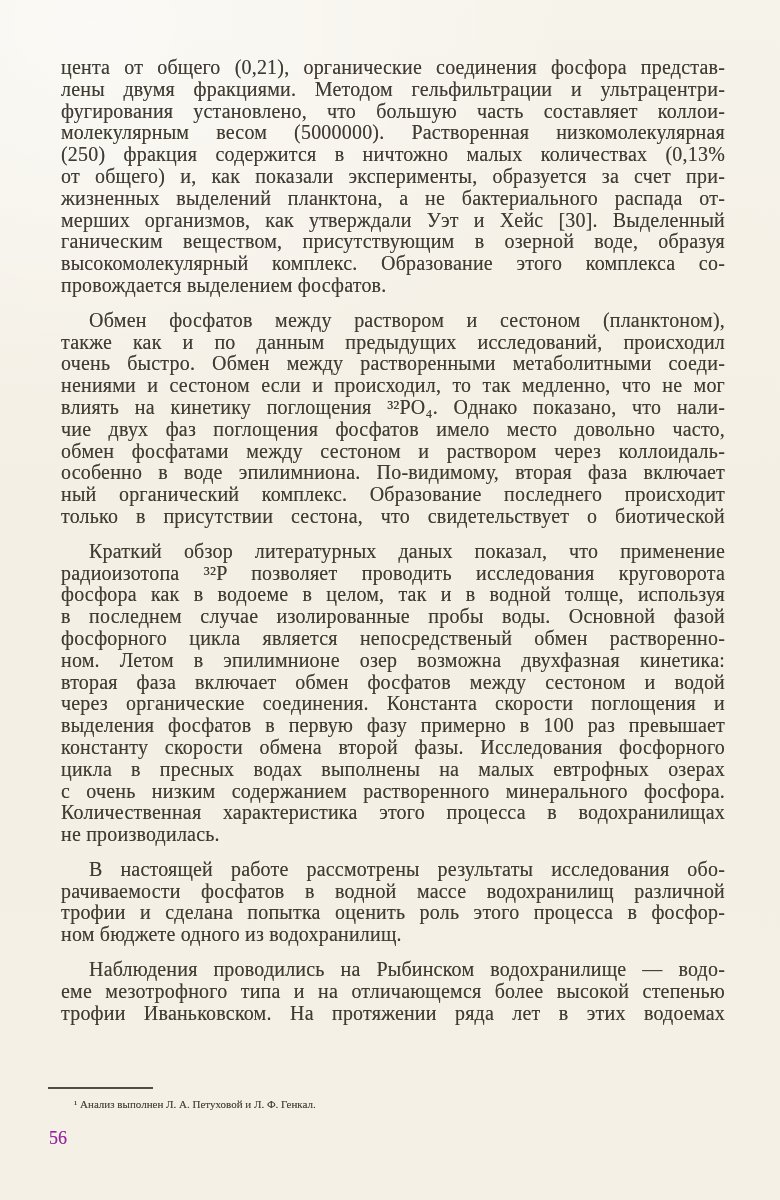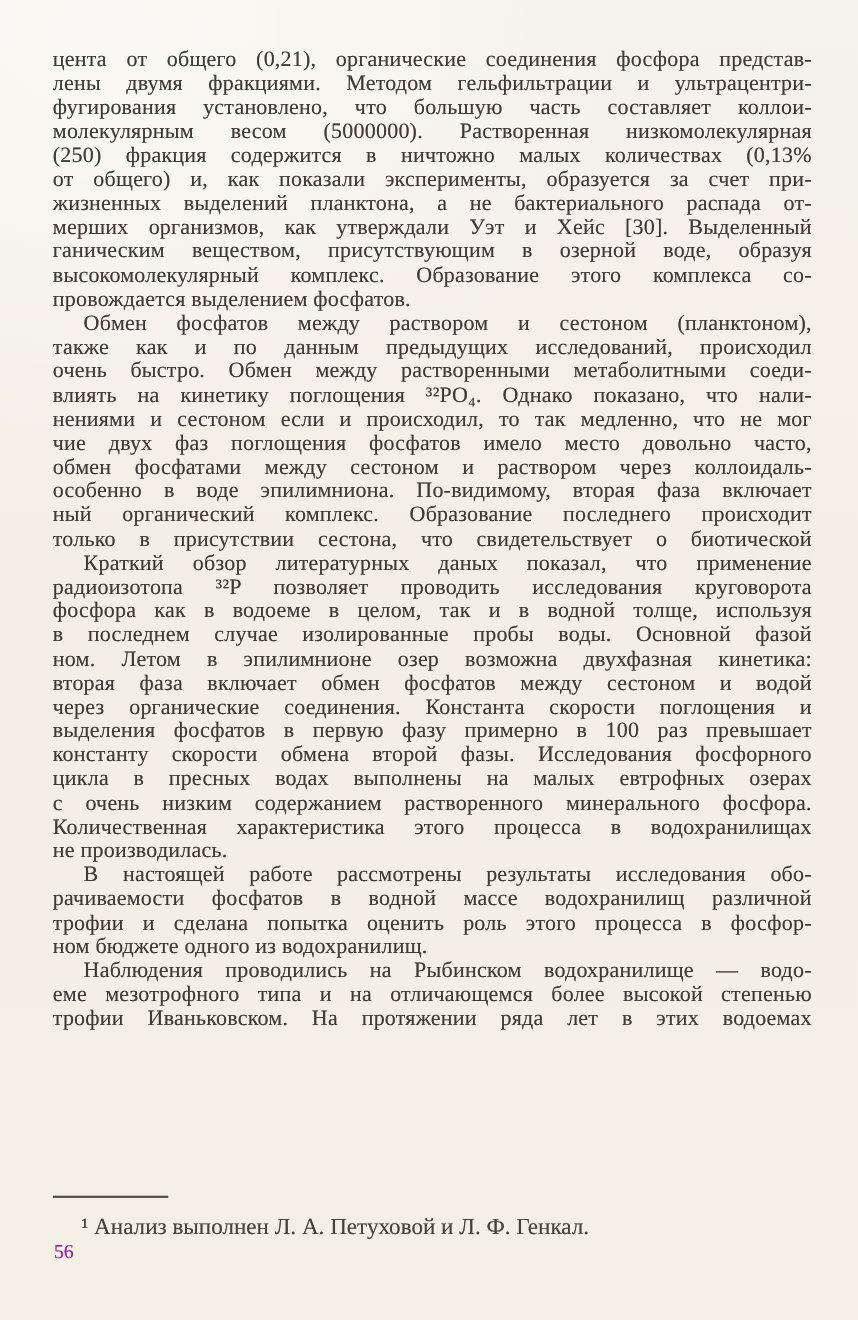--- a/index.html
+++ b/index.html
@@ -26,21 +26,21 @@
     left: 48px;
     top: 44px;
     width: 690px;
     font-size: 20px;
     line-height: 21.8px;
     letter-spacing: 0.2px;
     color: #403c34;
     text-shadow: 0 0 0.6px rgba(64,60,52,0.55);
   }
   .paragraph {
-    margin: 0;
+    margin: 13px;
   }
   .line {
     text-align: justify;
     text-align-last: justify;
     white-space: normal;
   }
   .line.last {
     text-align-last: left;
   }
   .line.indent {
@@ -52,26 +52,25 @@
     top: 1087px;
     width: 105px;
     height: 0;
     border-top: 2px solid #514d44;
   }
   .footnote {
     position: absolute;
     left: 48px;
     top: 1094px;
     width: 690px;
-    font-size: 21px;
+    font-size: 11px;
     line-height: 20px;
     color: #47433a;
     text-indent: 26px;
     text-shadow: 0 0 0.5px rgba(64,60,52,0.5);
-    margin-top: 11px;
   }
   .page-number {
     position: absolute;
     left: 49px;
     top: 1128px;
     font-size: 18px;
     color: #a21caf;
     text-shadow: 0 0 0.5px rgba(64,60,52,0.5);
   }
 </style>
@@ -91,33 +90,34 @@
         <div class="line">жизненных выделений планктона, а не бактериального распада от-</div>
         <div class="line">мерших организмов, как утверждали Уэт и Хейс [30]. Выделенный</div>
         <div class="line">ганическим веществом, присутствующим в озерной воде, образуя</div>
         <div class="line">высокомолекулярный комплекс. Образование этого комплекса со-</div>
         <div class="line last">провождается выделением фосфатов.</div>
       </div>
       <div class="paragraph">
         <div class="line indent">Обмен фосфатов между раствором и сестоном (планктоном),</div>
         <div class="line">также как и по данным предыдущих исследований, происходил</div>
         <div class="line">очень быстро. Обмен между растворенными метаболитными соеди-</div>
+        <div class="line">нениями и сестоном если и происходил, то так медленно, что не мог</div>
         <div class="line">влиять на кинетику поглощения ³²PO₄. Однако показано, что нали-</div>
-        <div class="line">нениями и сестоном если и происходил, то так медленно, что не мог</div>
         <div class="line">чие двух фаз поглощения фосфатов имело место довольно часто,</div>
         <div class="line">обмен фосфатами между сестоном и раствором через коллоидаль-</div>
         <div class="line">особенно в воде эпилимниона. По-видимому, вторая фаза включает</div>
         <div class="line">ный органический комплекс. Образование последнего происходит</div>
         <div class="line">только в присутствии сестона, что свидетельствует о биотической</div>
       </div>
       <div class="paragraph">
         <div class="line indent">Краткий обзор литературных даных показал, что применение</div>
         <div class="line">радиоизотопа ³²P позволяет проводить исследования круговорота</div>
         <div class="line">фосфора как в водоеме в целом, так и в водной толще, используя</div>
         <div class="line">в последнем случае изолированные пробы воды. Основной фазой</div>
+        <div class="line">фосфорного цикла является непосредственый обмен растворенно-</div>
         <div class="line">ном. Летом в эпилимнионе озер возможна двухфазная кинетика:</div>
         <div class="line">вторая фаза включает обмен фосфатов между сестоном и водой</div>
         <div class="line">через органические соединения. Константа скорости поглощения и</div>
         <div class="line">выделения фосфатов в первую фазу примерно в 100 раз превышает</div>
         <div class="line">константу скорости обмена второй фазы. Исследования фосфорного</div>
         <div class="line">цикла в пресных водах выполнены на малых евтрофных озерах</div>
         <div class="line">с очень низким содержанием растворенного минерального фосфора.</div>
         <div class="line">Количественная характеристика этого процесса в водохранилищах</div>
         <div class="line last">не производилась.</div>
       </div>

